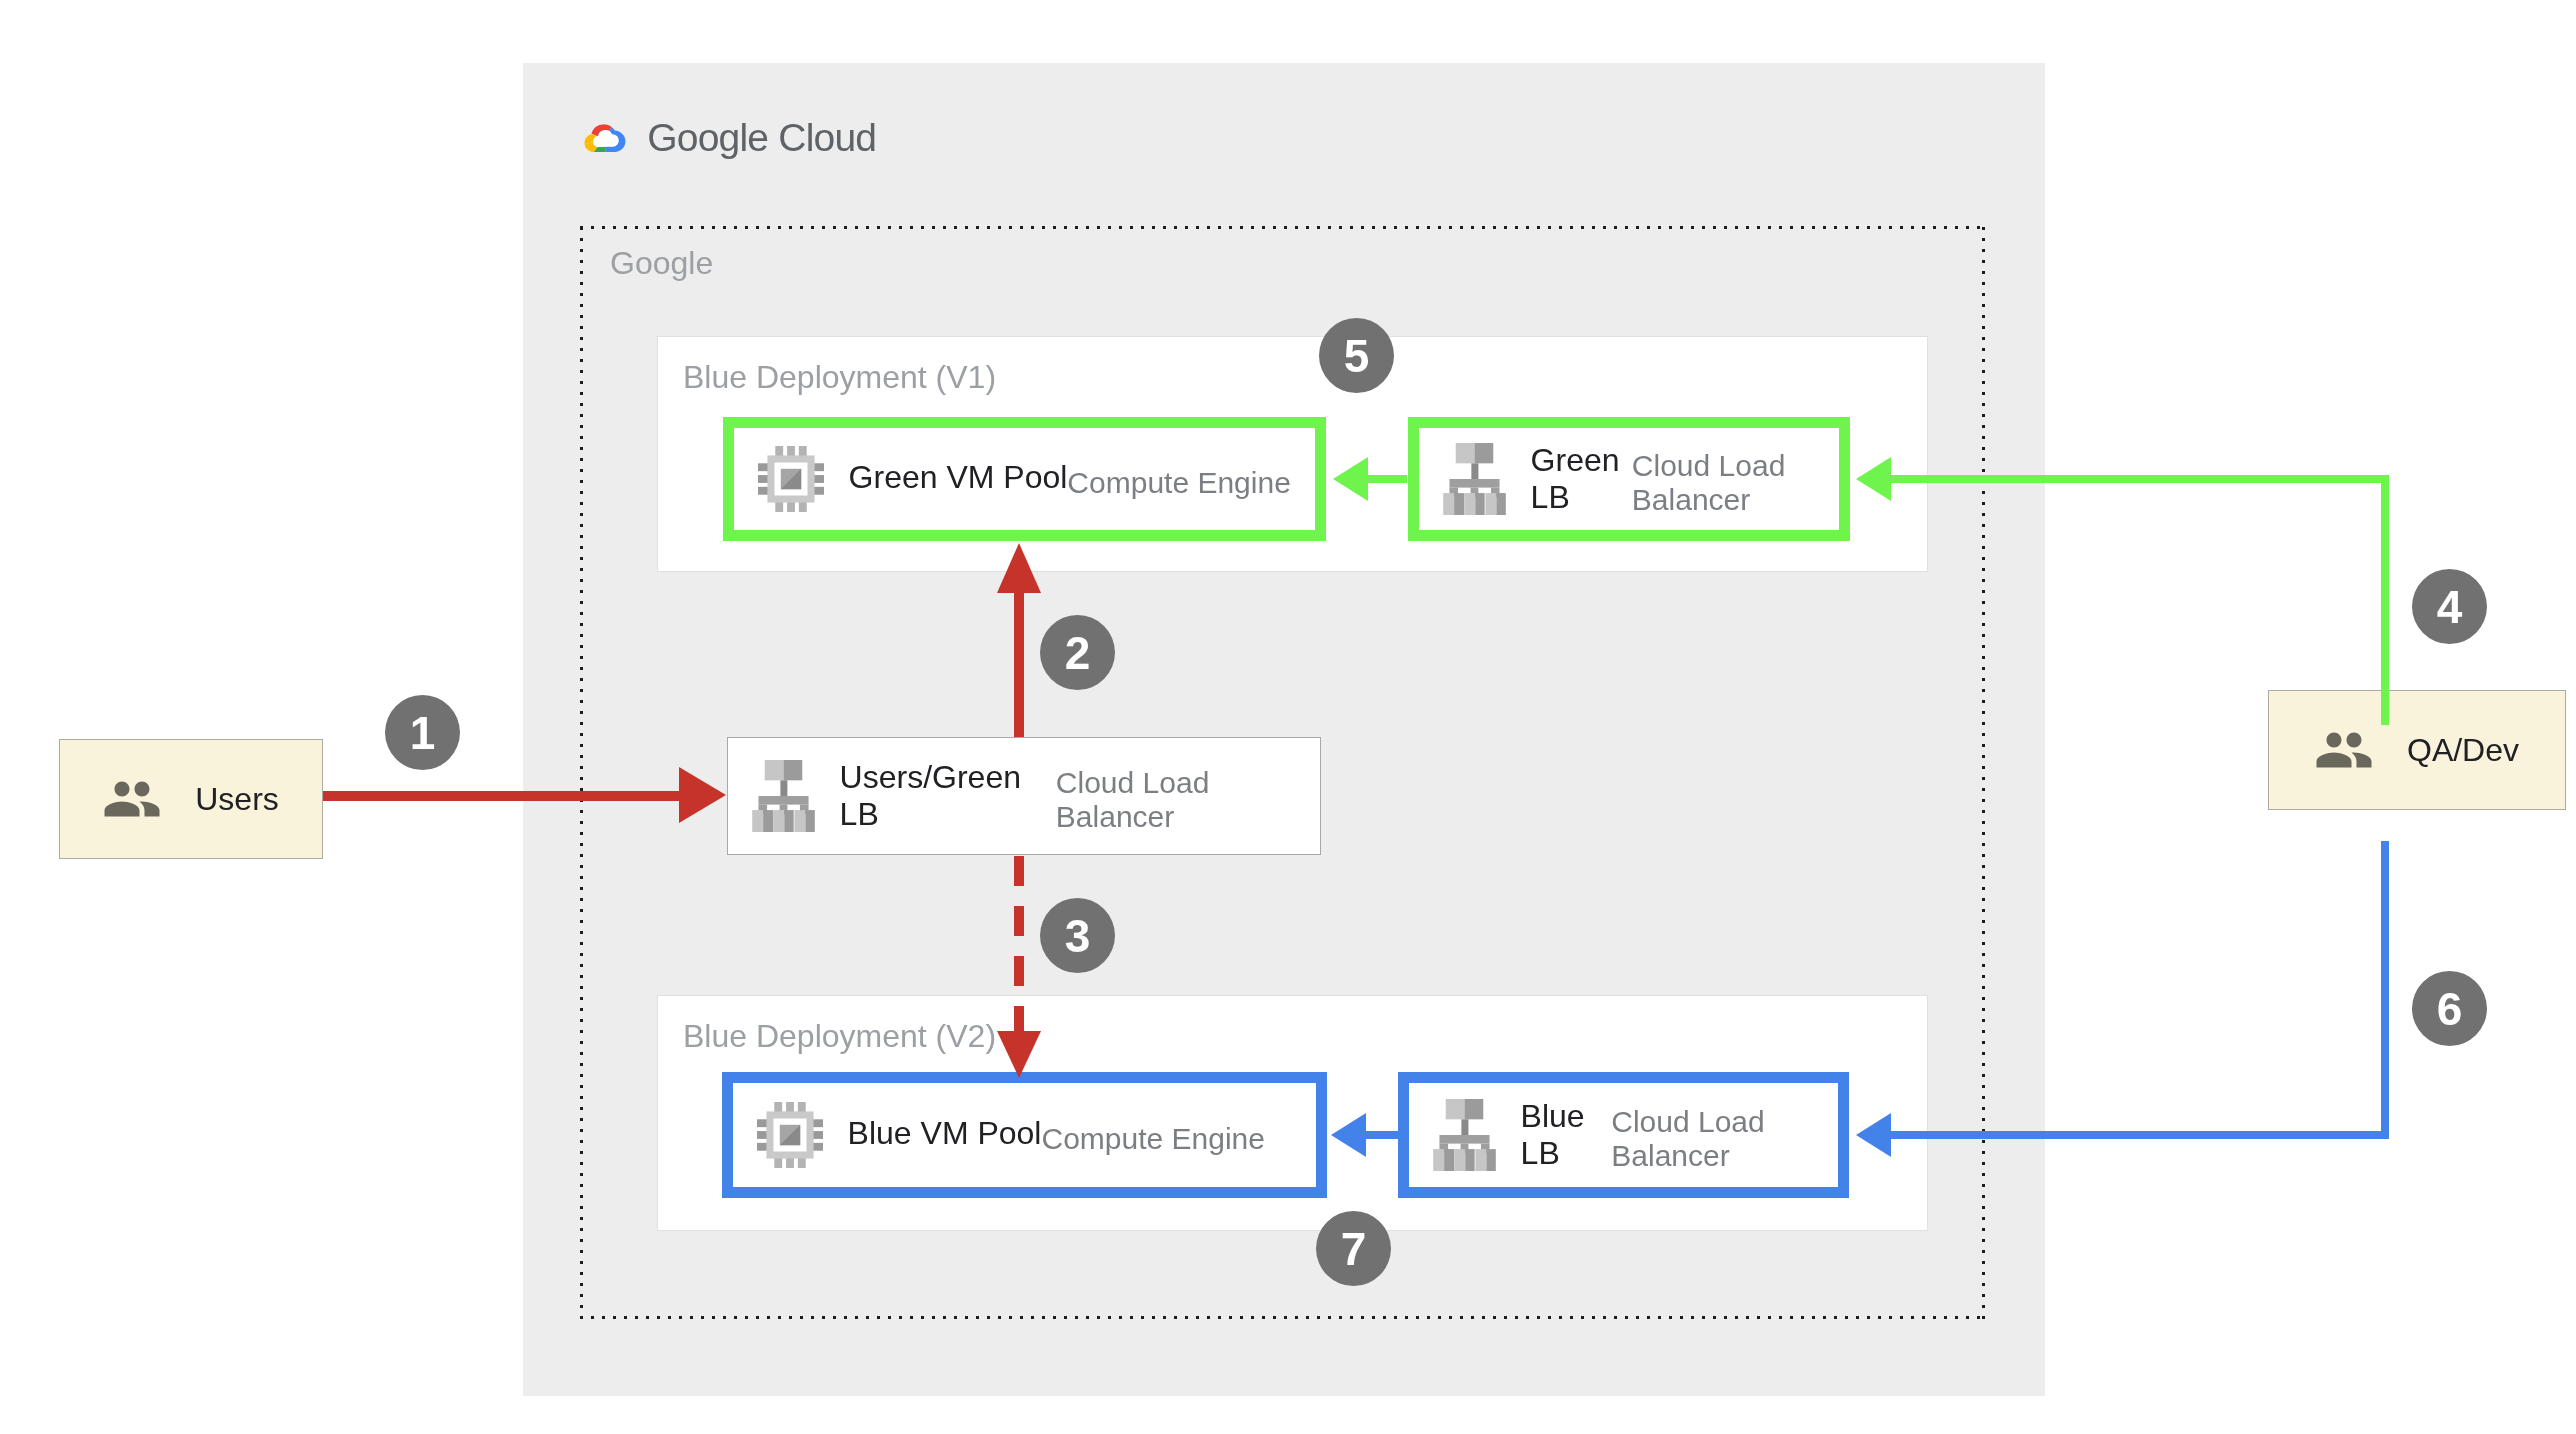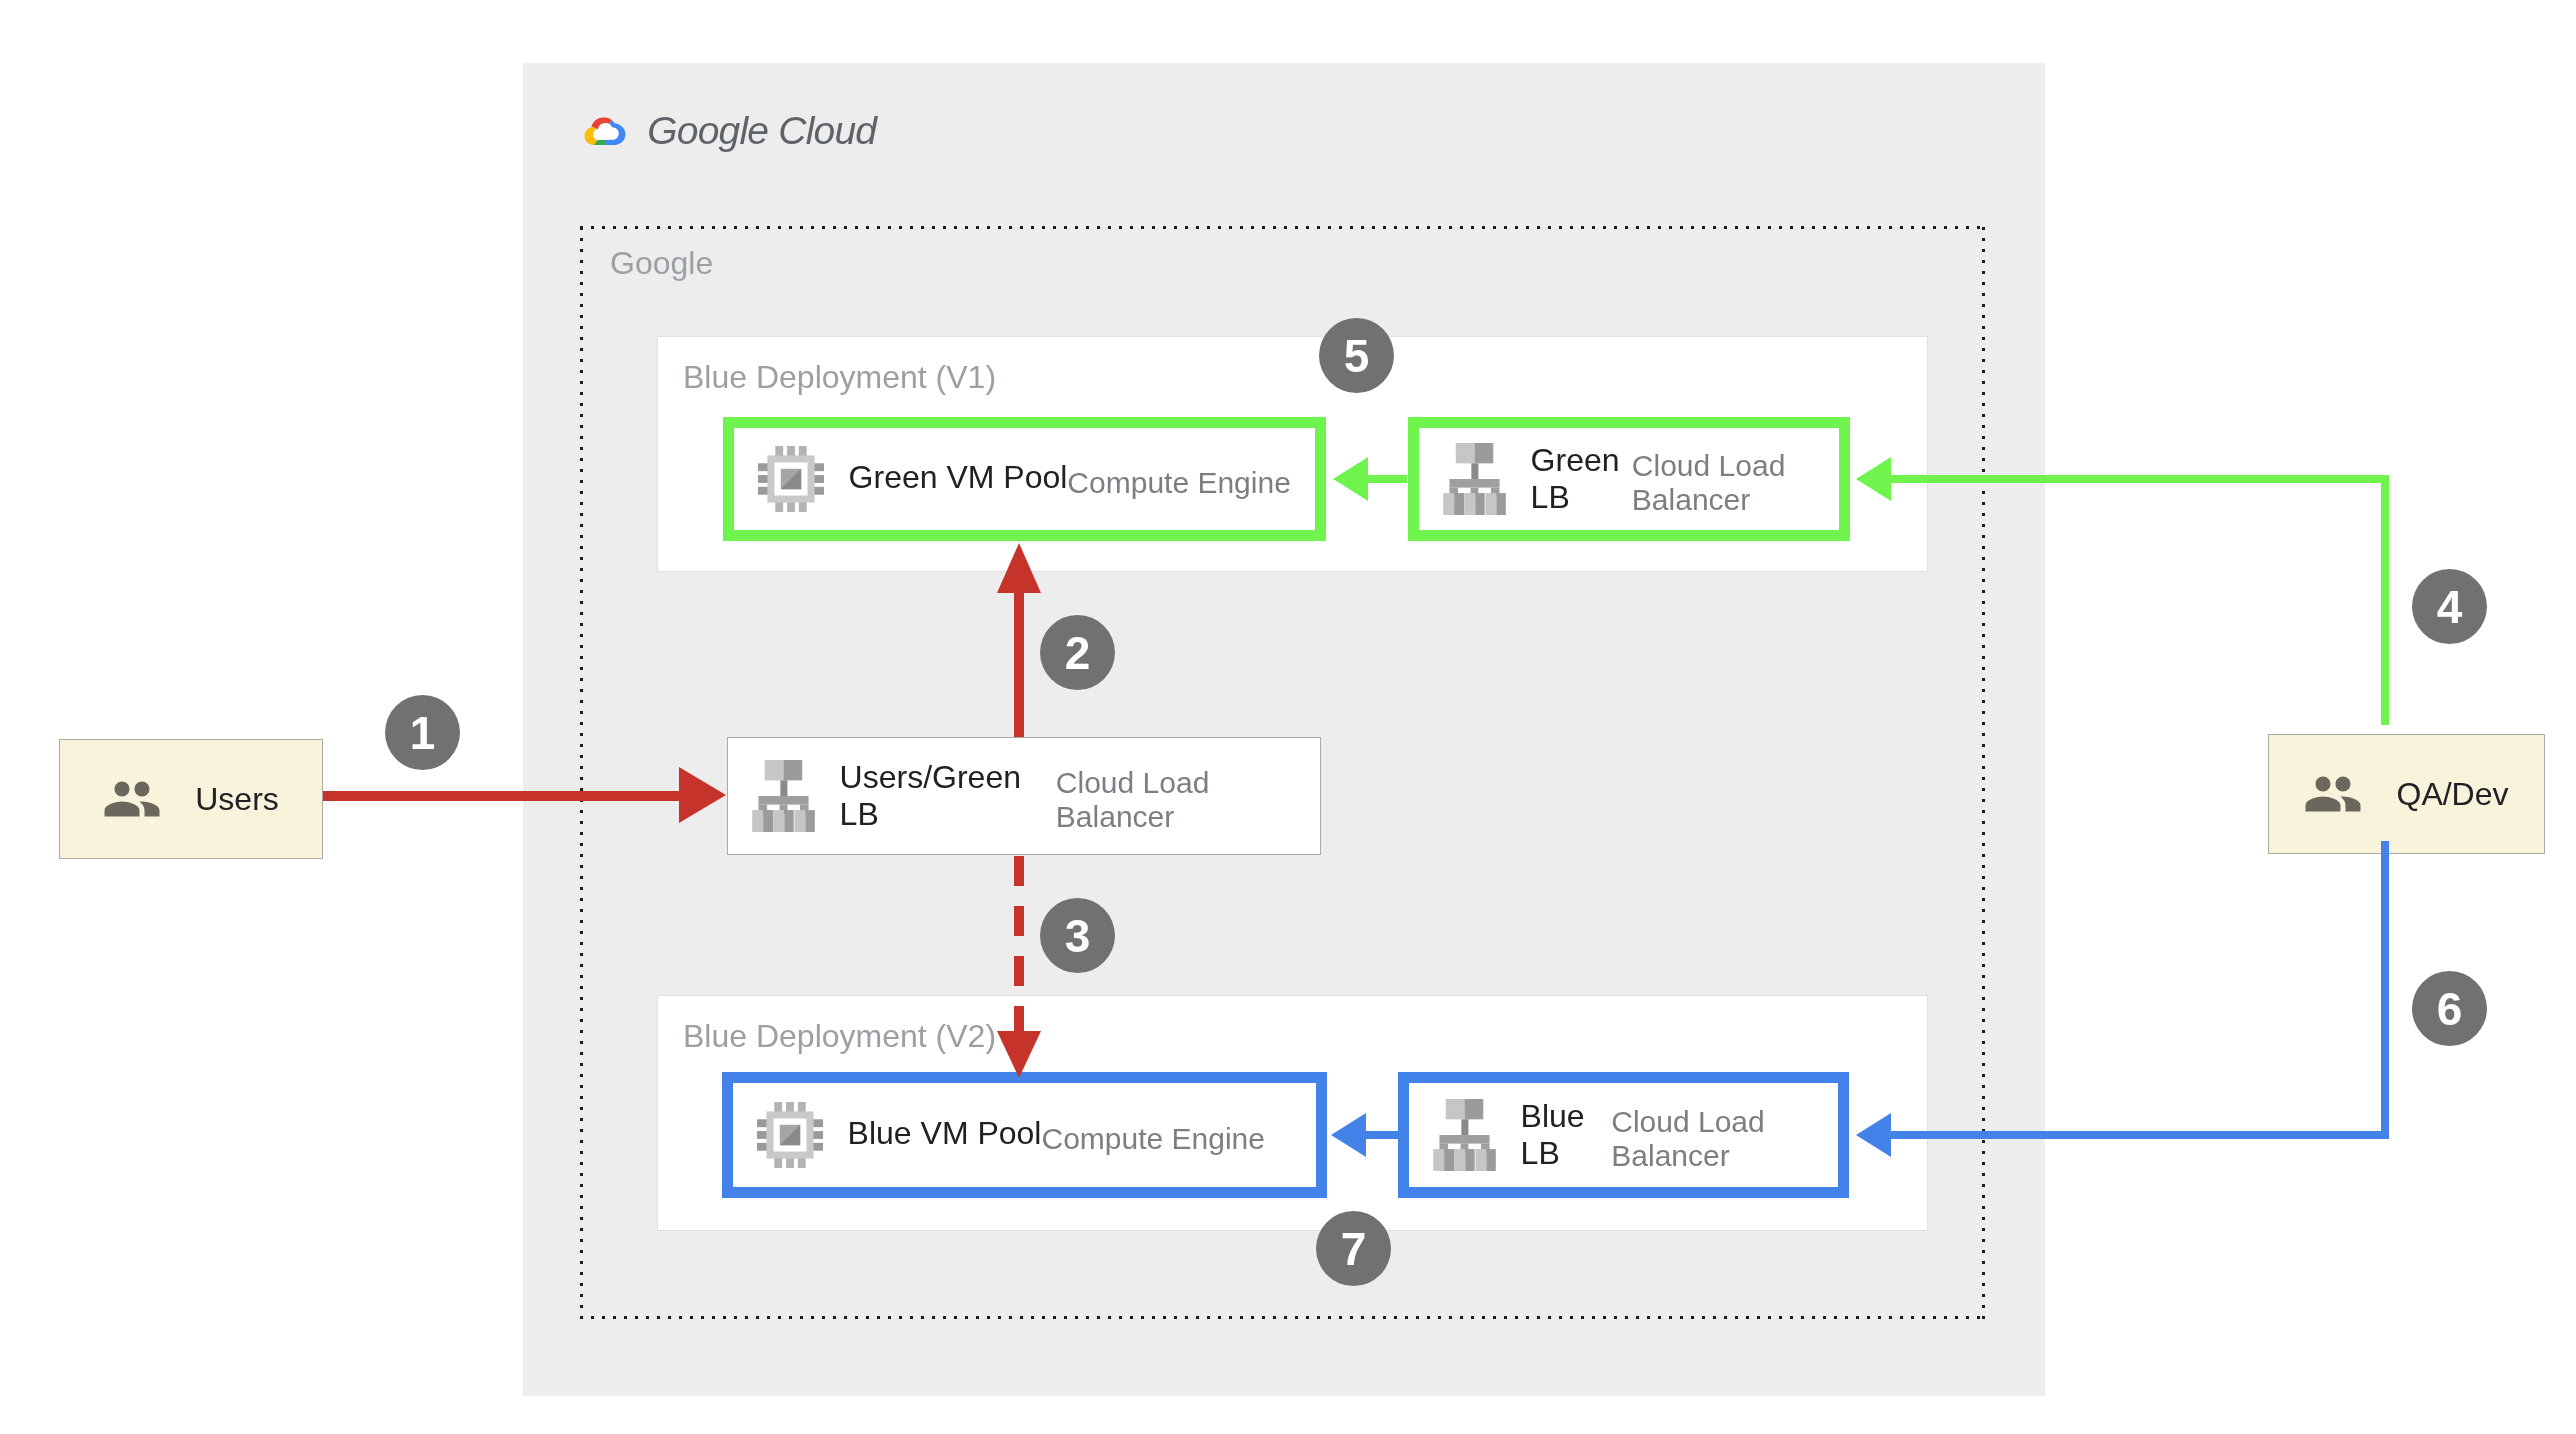--- a/index.html
+++ b/index.html
@@ -5,21 +5,21 @@
   html,body { margin:0; padding:0; background:#ffffff; }
   body { font-family:"Liberation Sans", sans-serif; }
   #canvas { position:relative; width:2576px; height:1434px; background:#fff; overflow:hidden; }
 
   .abs { position:absolute; }
 
   
   #panel { left:523px; top:63px; width:1522px; height:1333px; background:var(--c-panel-gray,#EDEDED); }
 
   
-  #logo { left:580px; top:109px; display:flex; gap:17.3px;font-style:italic; }
+  #logo { left:580px; top:116px; display:flex; gap:17.3px; }
   #logo .logo-text { font-size:39px; color:#5F6368; letter-spacing:-0.8px; }
 
   
   #project-box { left:580px; top:226px; width:1405px; height:1093px;
     background:
       repeating-linear-gradient(90deg,#1c1c1c 0 3.1px,transparent 3.1px 11px) left top / 100% 3.1px no-repeat,
       repeating-linear-gradient(90deg,#1c1c1c 0 3.1px,transparent 3.1px 11px) left bottom / 100% 3.1px no-repeat,
       repeating-linear-gradient(0deg,#1c1c1c 0 3.1px,transparent 3.1px 11px) left top / 3.1px 100% no-repeat,
       repeating-linear-gradient(0deg,#1c1c1c 0 3.1px,transparent 3.1px 11px) right top / 3.1px 100% no-repeat;
   }
@@ -41,21 +41,21 @@
 
   #green-vm { left:723px;  top:417px;  width:603px; height:124px; }
   #green-lb { left:1408px; top:417px;  width:442px; height:124px; }
   #blue-vm  { left:722px;  top:1072px; width:605px; height:126px; }
   #blue-lb  { left:1398px; top:1072px; width:451px; height:126px; }
   #bluegreen-lb { left:727px; top:737px; width:594px; height:118px; }
 
   .actor { position:absolute; box-sizing:border-box; background:var(--c-actor-bg,#FAF3DC); border:1.6px solid #ABABA3;
            display:flex; align-items:center; justify-content:center; gap:34px; }
   #users  { left:59px;  top:739px; width:264px; height:120px; }
-  #qa-dev { left:2268px; top:734px; width:277px; height:120px; }
+  #qa-dev { left:2268px; top:690px; width:298px; height:120px; }
   .actor .actor-label { font-size:32px; color:var(--c-text-dark,#202124); }
 
   
   .line { position:absolute; }
   .red-line   { background:var(--c-red,#C5332B); }
   .green-line { background:var(--c-green,#6FF44E); }
   .blue-line  { background:var(--c-blue,#4382E8); }
   .tri { position:absolute; width:0; height:0; }
 
   #a1-line { left:323px; top:791px; width:356px; height:10.2px; }

